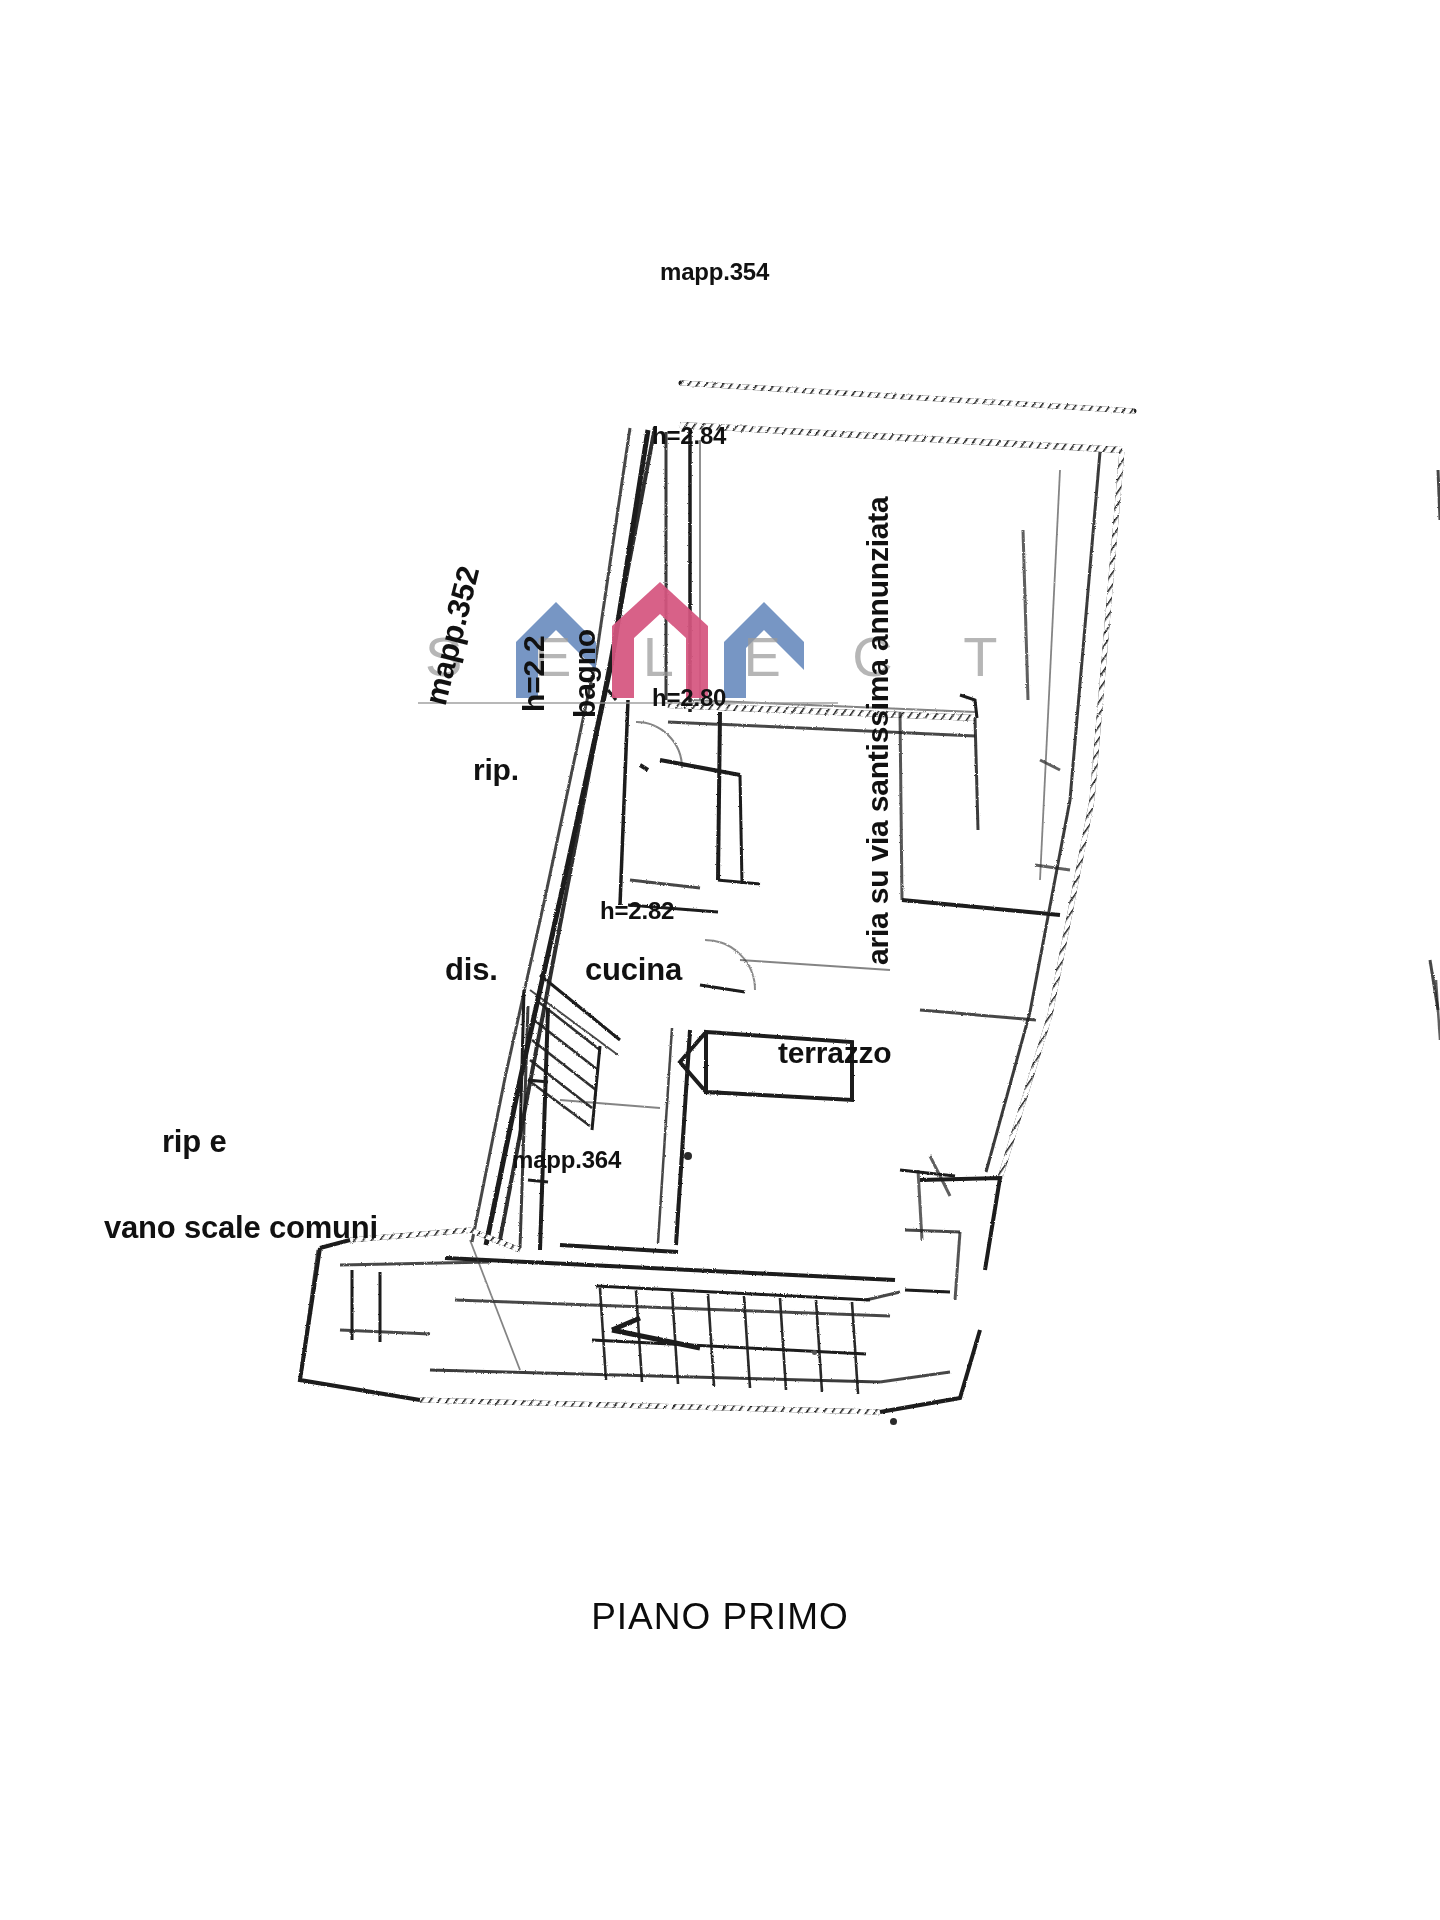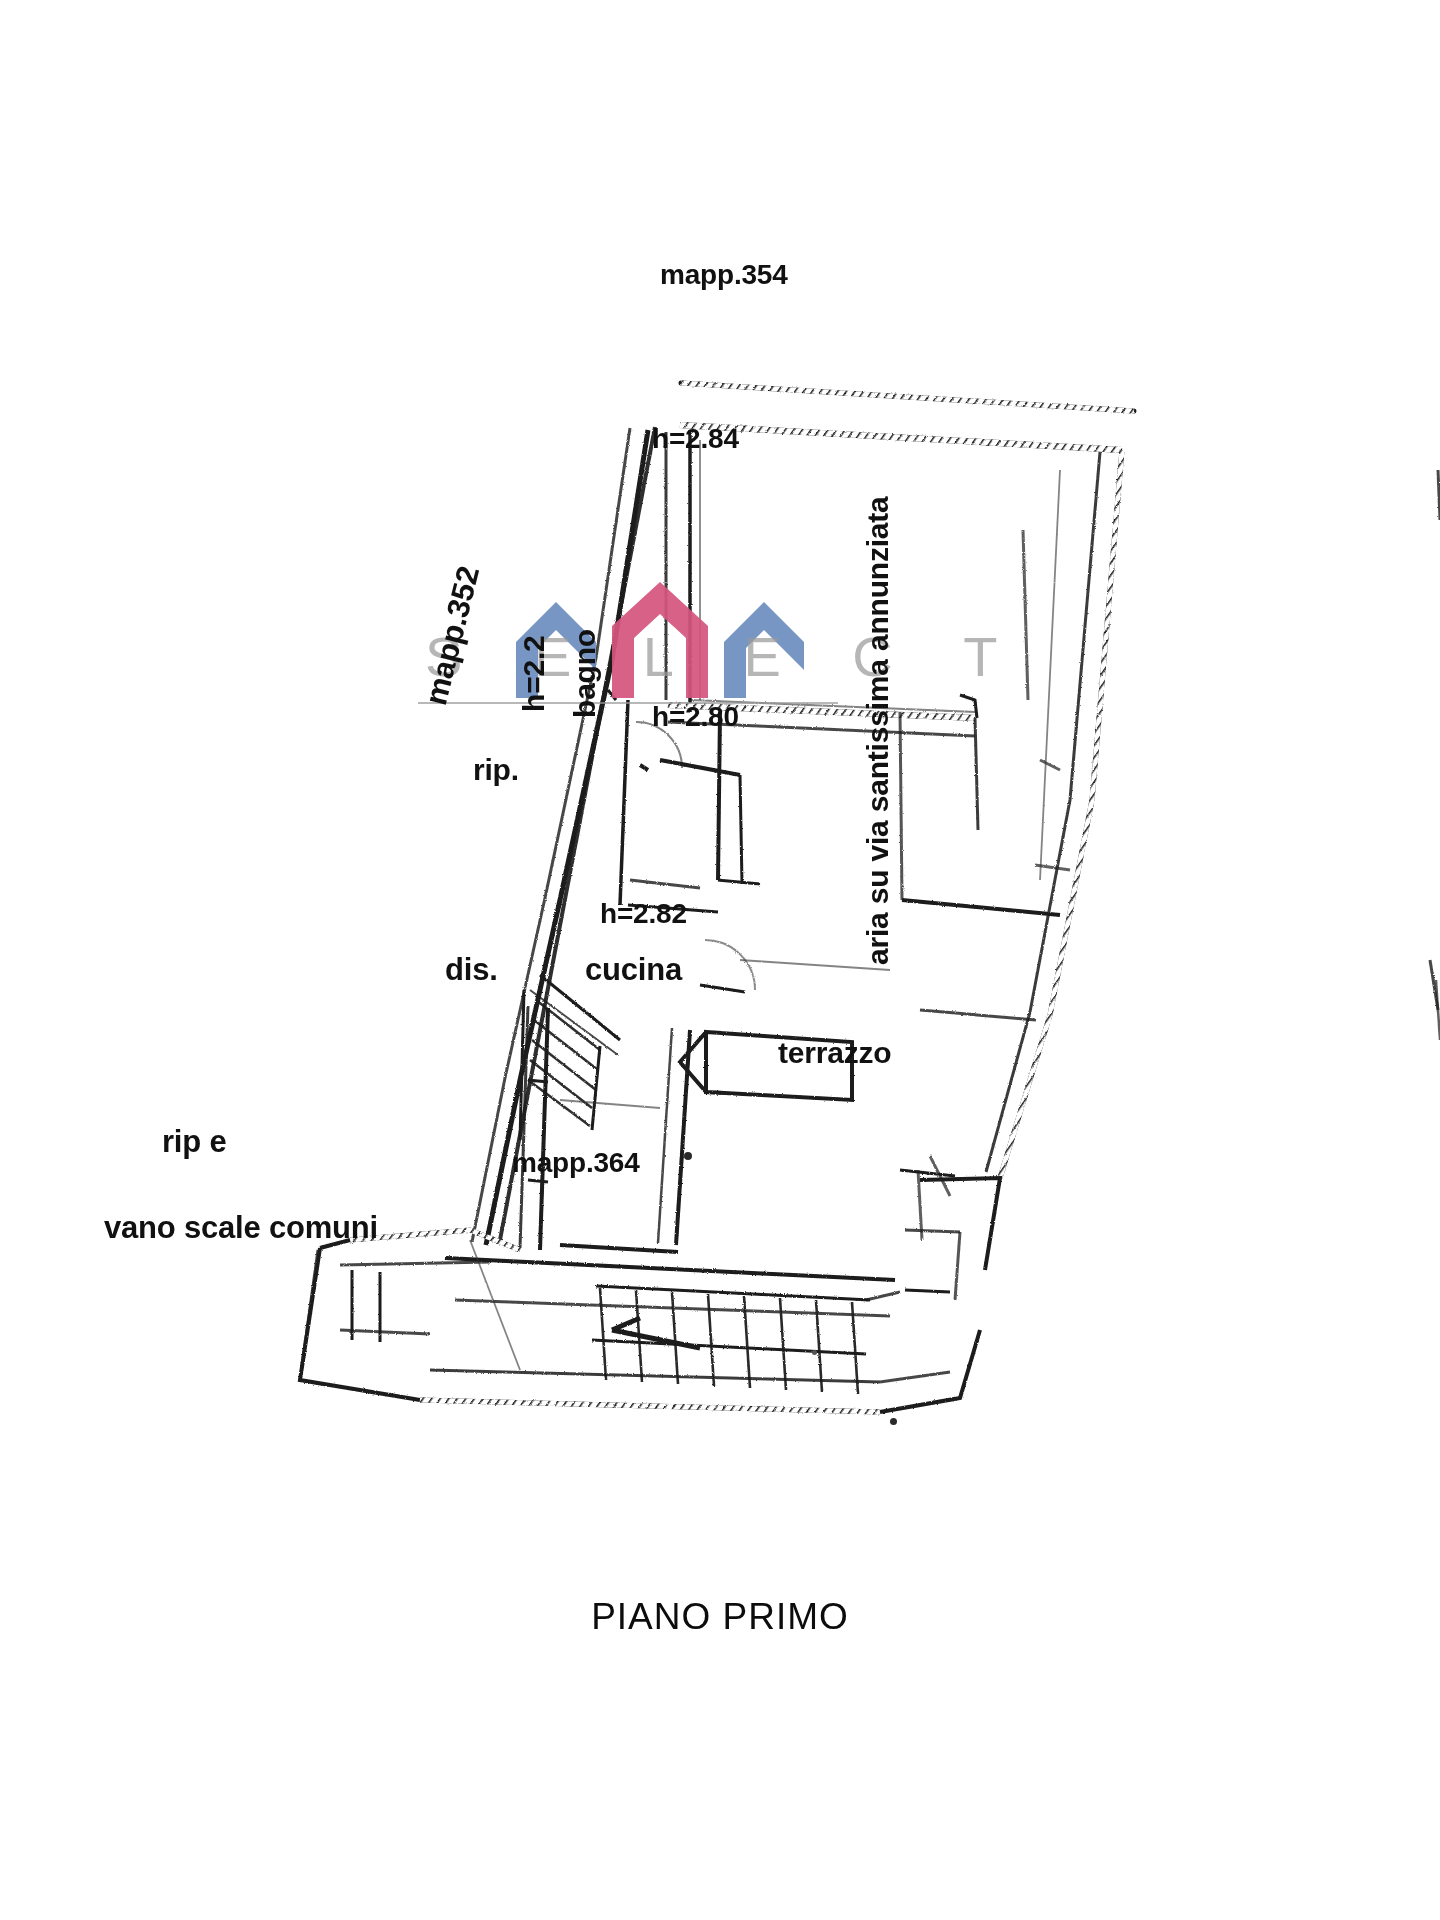--- a/index.html
+++ b/index.html
@@ -36,21 +36,21 @@
     color: #111111;
     font-family: "Liberation Sans", sans-serif;
     font-weight: 700;
     white-space: nowrap;
     letter-spacing: -0.2px;
     line-height: 1.18;
     -webkit-font-smoothing: none;
   }
   .sz-30 { font-size: 30px; }
   .sz-31 { font-size: 31px; }
-  .sz-32 { font-size: 28px; }
+  .sz-32 { font-size: 24px; }
   .rot-tilt{ transform: rotate(-76deg); transform-origin: 0 0; }
   .rot-v   { transform: rotate(-90deg); transform-origin: 0 0; }
 
   
   #watermark {
     position: absolute;
     left: 508px;
     top: 580px;
     width: 430px;
     height: 200px;
@@ -289,21 +289,21 @@
   <div class="lbl sz-32" style="left:660px; top:258px;">mapp.354</div>
 
   <div class="lbl sz-32" style="left:652px; top:422px;">h=2.84</div>
 
   <div class="lbl sz-31 rot-tilt" style="left:418px; top:700px;">mapp.352</div>
 
   <div class="lbl sz-30 rot-v" style="left:516px; top:712px;">h=2.2</div>
 
   <div class="lbl sz-30 rot-v" style="left:567px; top:718px;">bagno</div>
 
-  <div class="lbl sz-32" style="left:652px; top:700px;">h=2.80</div>
+  <div class="lbl sz-32" style="left:652px; top:684px;">h=2.80</div>
 
   <div class="lbl sz-30" style="left:473px; top:752px;">rip.</div>
 
   <div class="lbl sz-32" style="left:600px; top:897px;">h=2.82</div>
 
   <div class="lbl sz-31" style="left:445px; top:952px;">dis.</div>
 
   <div class="lbl sz-31" style="left:585px; top:952px;">cucina</div>
 
   <div class="lbl sz-30" style="left:778px; top:1035px;">terrazzo</div>

